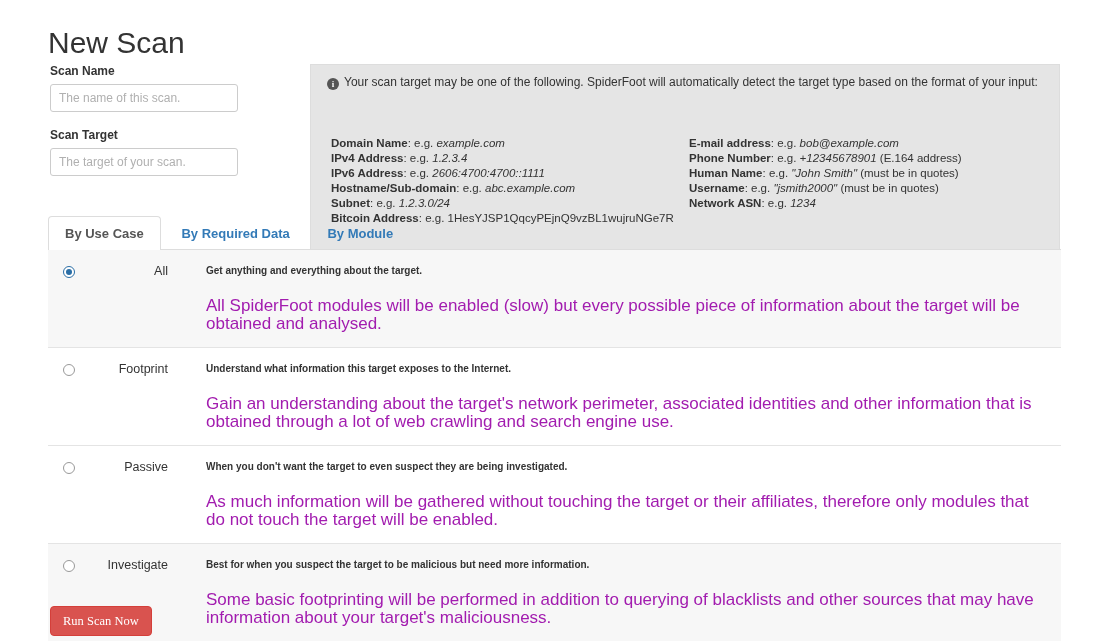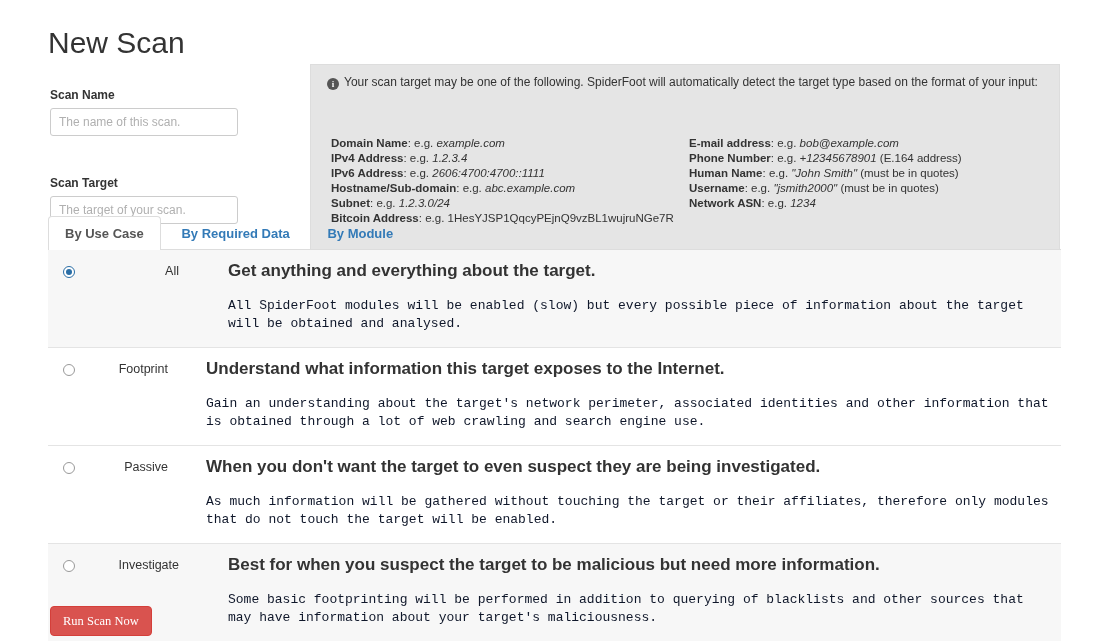--- a/index.html
+++ b/index.html
@@ -35,21 +35,20 @@
     position: absolute;
     left: 50px;
     top: 64px;
     width: 240px;
   }
   .field-label {
     font-size: 12px;
     font-weight: bold;
     color: #333333;
     margin-bottom: 6px;
-    margin-top: 24px;
   }
   .field-input {
     display: block;
     width: 170px;
     height: 22px;
     padding: 2px 8px;
     font-size: 12px;
     font-family: "Liberation Sans", sans-serif;
     color: #555555;
     border: 1px solid #cccccc;
@@ -158,21 +157,20 @@
     width: 1013px;
   }
   .uc-row {
     display: flex;
     align-items: flex-start;
     padding: 12px 0 14px 0;
     border-bottom: 1px solid #e4e4e4;
   }
   .uc-row.striped {
     background: #f7f7f7;
-    gap: 11px;
   }
   .uc-radio-cell {
     width: 42px;
     flex: 0 0 42px;
     display: flex;
     justify-content: center;
     padding-top: 4px;
   }
   .radio {
     -webkit-appearance: none;
@@ -207,31 +205,30 @@
     font-size: 12.5px;
     color: #333333;
     padding-top: 2px;
   }
   .uc-text-cell {
     flex: 1;
     padding-left: 38px;
     padding-right: 12px;
   }
   .uc-title {
+    font-size: 10px;
+    font-weight: bold;
+    color: #333333;
+    line-height: 17px;
+  }
+  .uc-desc {
     font-size: 17px;
-    font-weight: bold;
-    color: #333333;
-    line-height: 17px;
-  }
-  .uc-desc {
-    font-size: 13px;
-    color: #0f172a;
+    color: #a21caf;
     line-height: 18px;
     margin-top: 18px;
-    font-family: Liberation Mono, monospace;
   }
 
   
   .run-btn {
     position: absolute;
     left: 50px;
     top: 597px;
     background: #d9534f;
     border: 1px solid #d43f3a;
     color: #ffffff;

